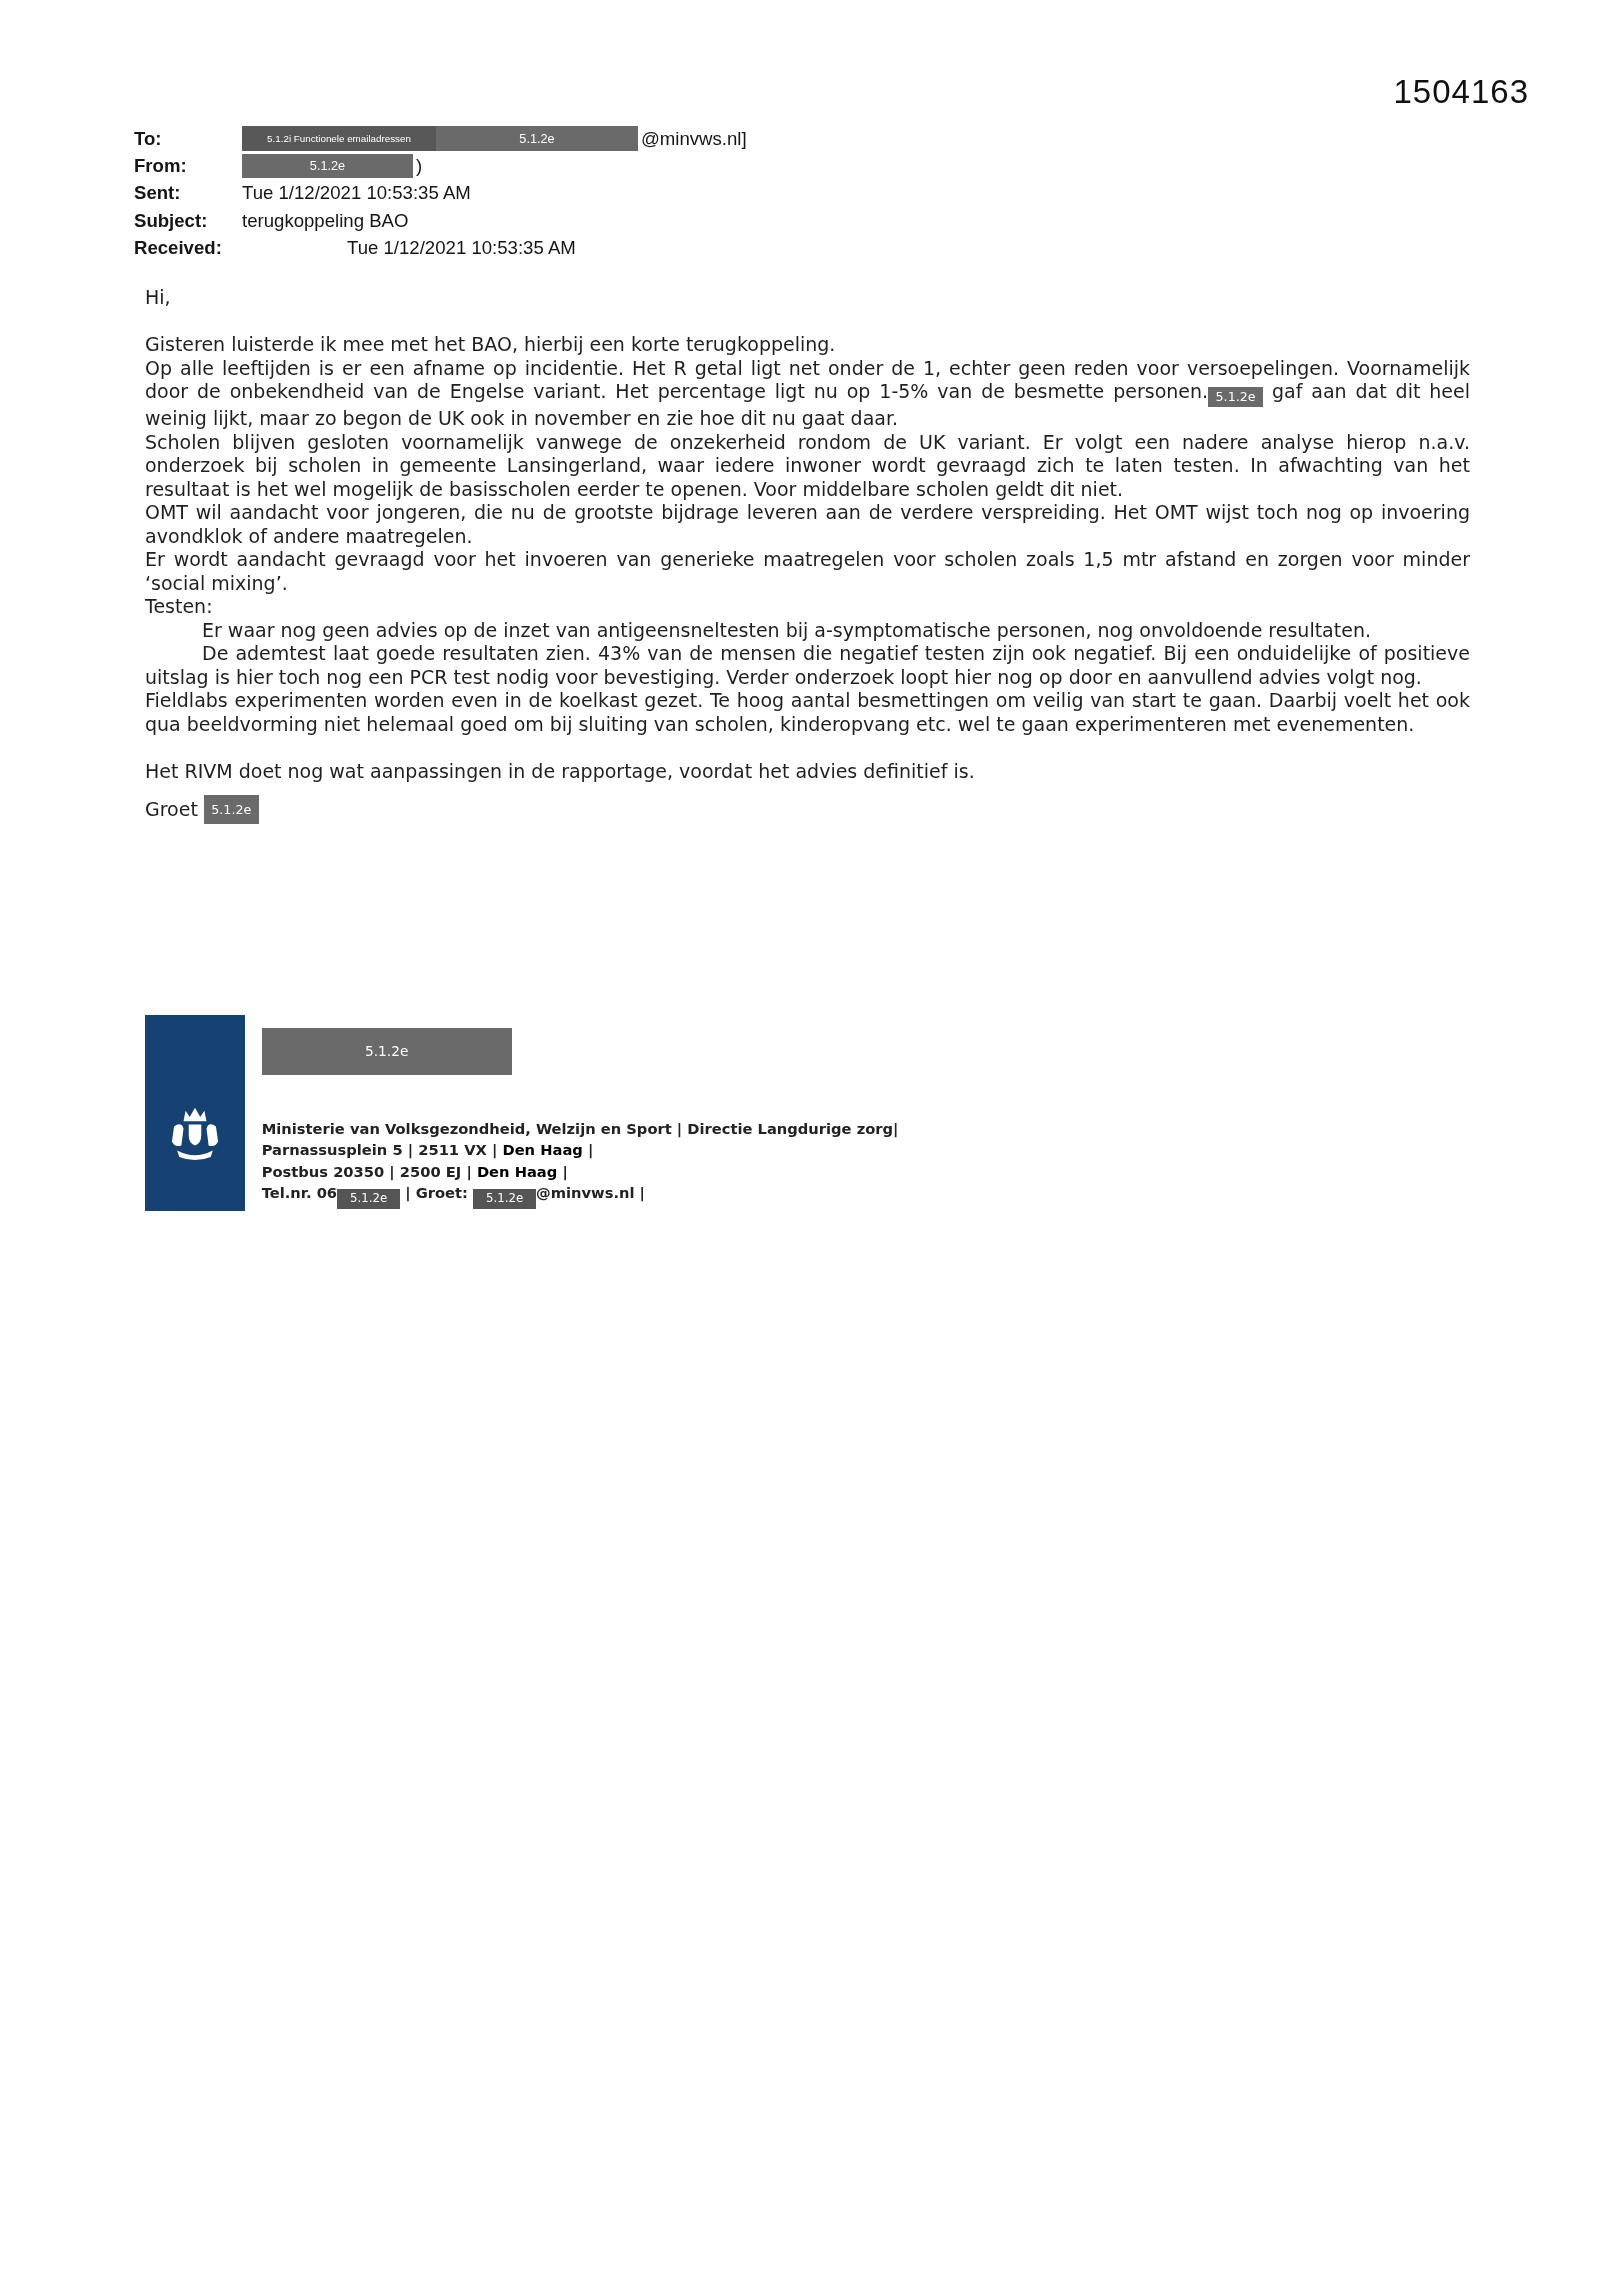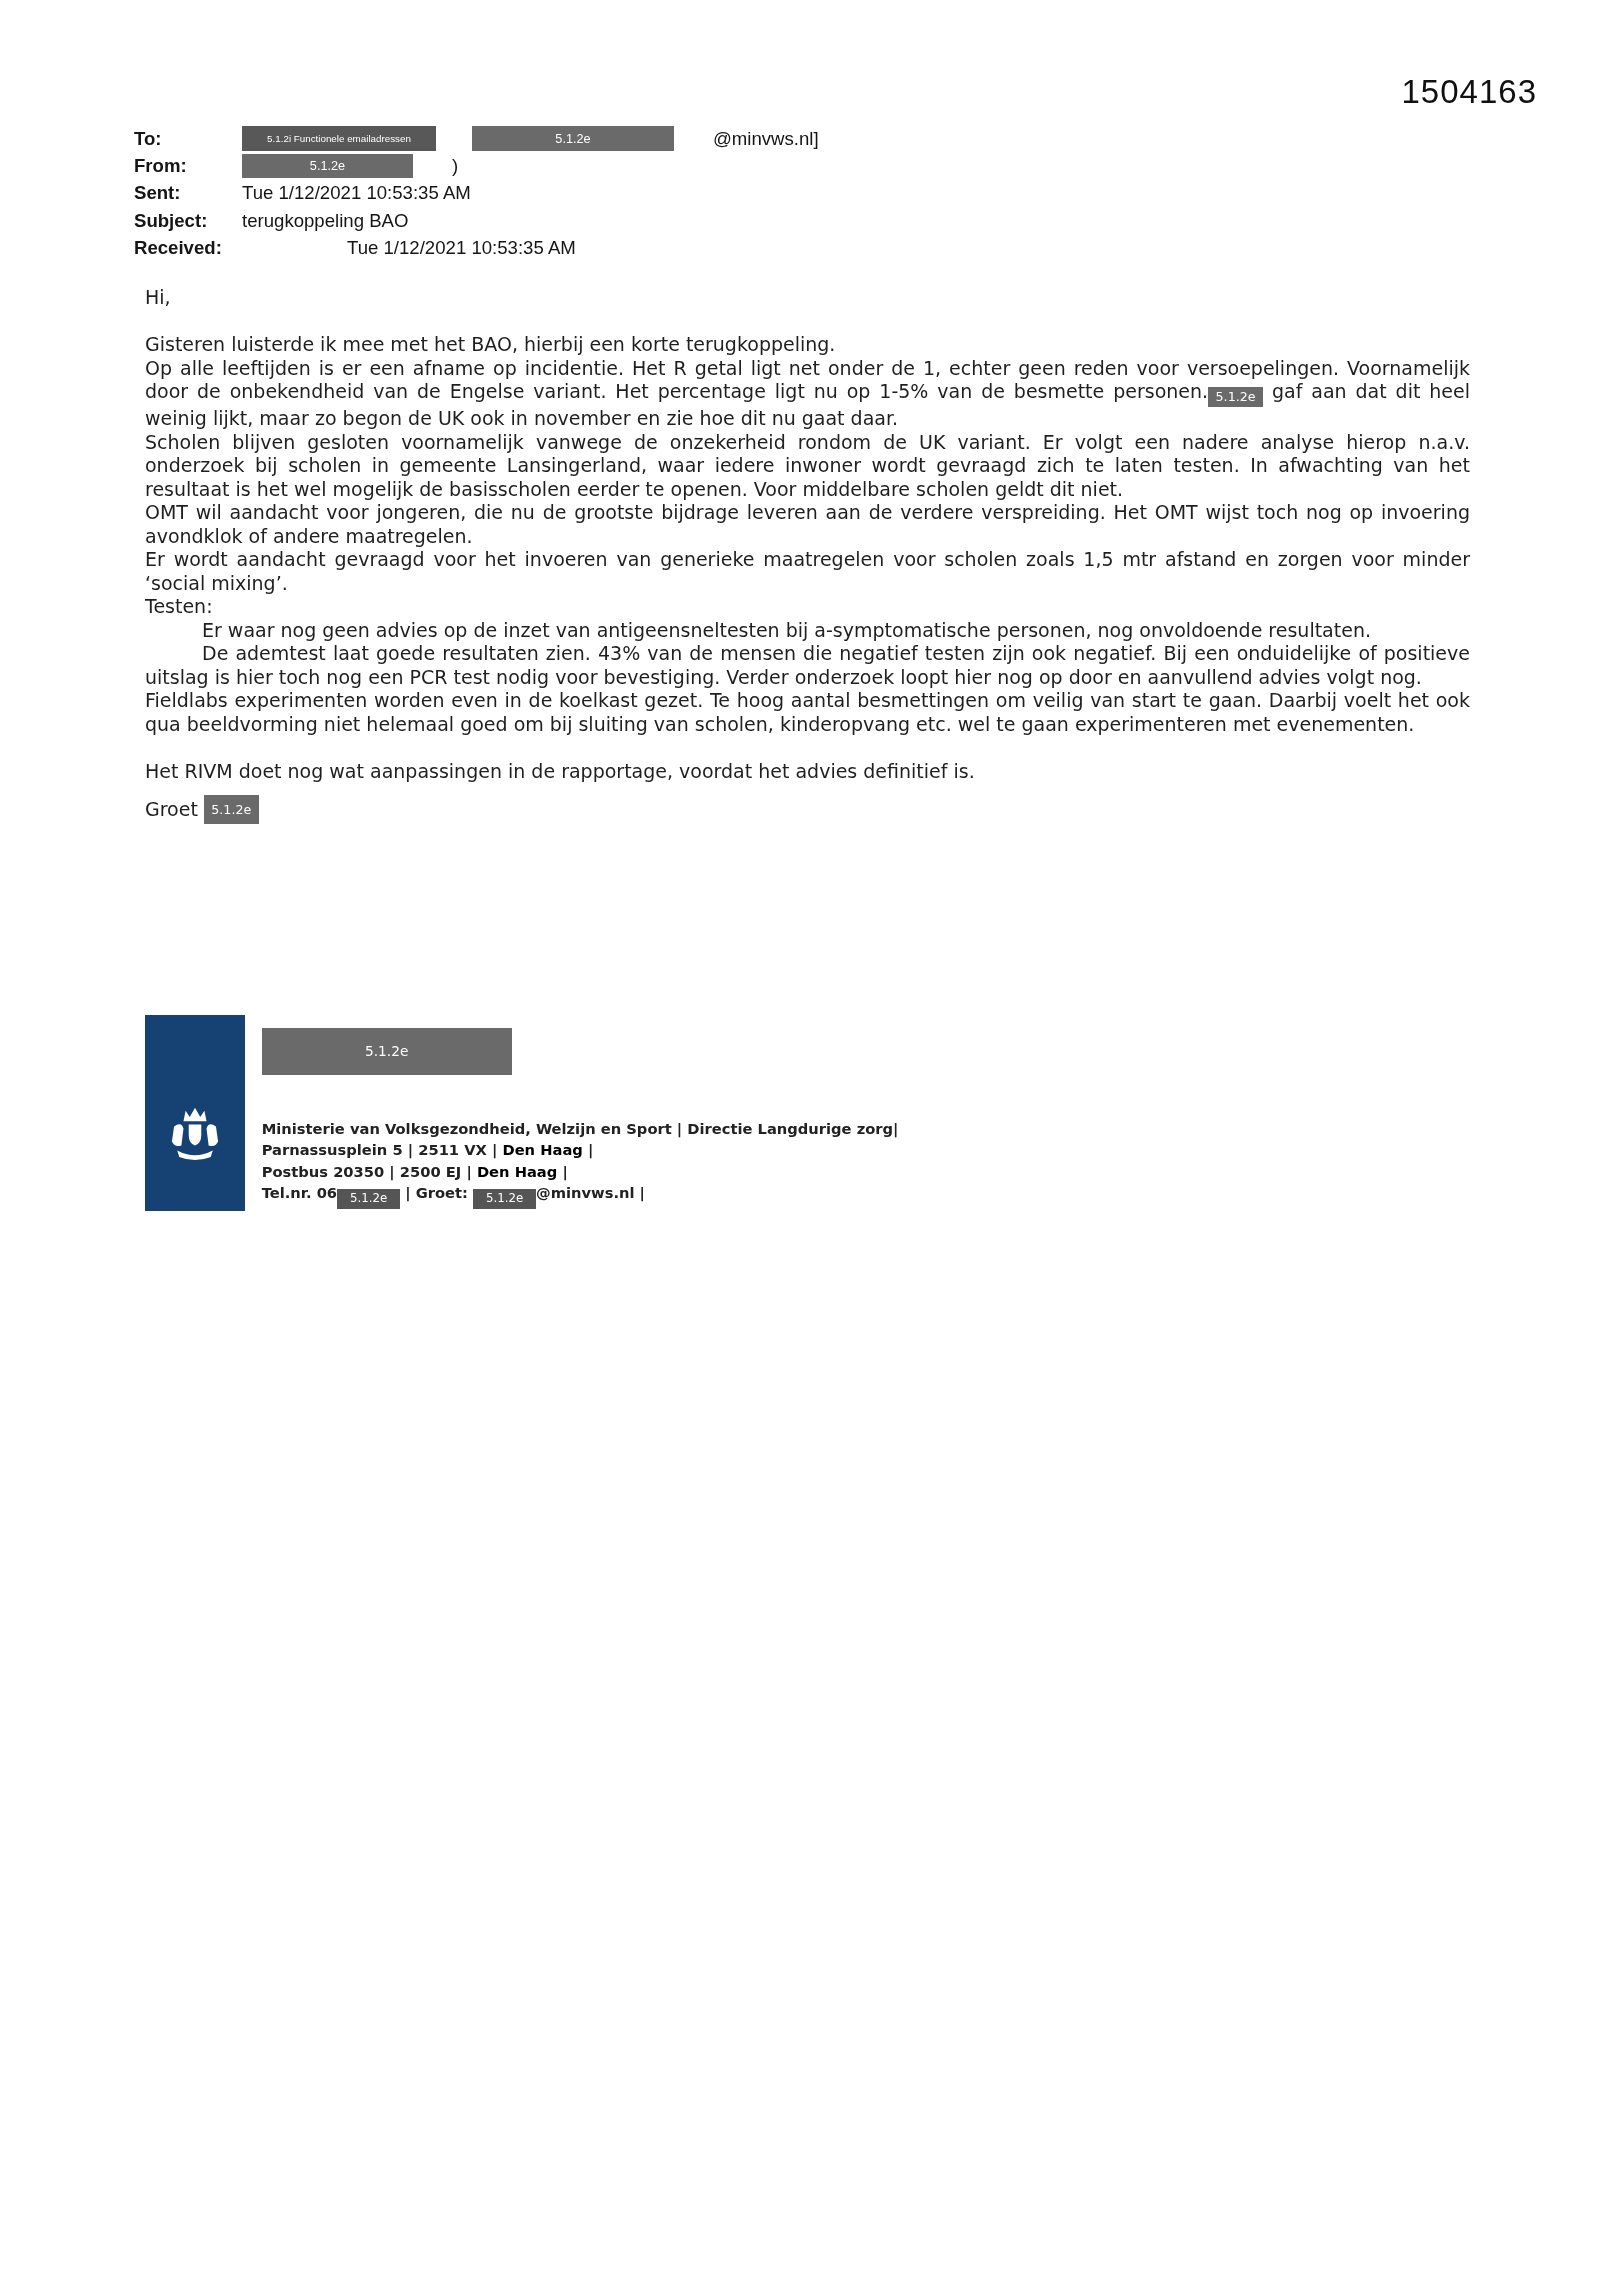--- a/index.html
+++ b/index.html
@@ -1,29 +1,29 @@
 <!DOCTYPE html>
 <html><head>
 <meta charset="utf-8">
 <style>
   * { margin:0; padding:0; box-sizing:border-box; }
   html,body { background:#ffffff; }
   body { width:1621px; height:2292px; position:relative; font-family:"DejaVu Sans", sans-serif; color:#1d1d1d; }
 
   .doc-number {
-    position:absolute; top:73px; right:84px;
+    position:absolute; top:73px; right:92px;
     font-family:"Liberation Sans", sans-serif;
     font-size:33px; color:#101010; letter-spacing:1px;
   }
 
   
   .email-header { position:absolute; left:134px; top:125px; font-family:"Liberation Sans", sans-serif; font-size:18.6px; color:#151515; }
   .hrow { display:flex; align-items:center; min-height:27.4px; }
   .hlabel { font-weight:bold; width:108px; flex:0 0 108px; }
-  .hvalue { display:flex; align-items:center;gap:36px; }
+  .hvalue { display:flex; align-items:center; }
   .received-indent { margin-left:105px; }
 
   .redact { background:#6a6a6a; color:#ffffff; display:inline-flex; align-items:center; justify-content:center; text-align:center; }
   .redact-to-1 { width:194px; height:24.5px; background:#585858; font-size:9.8px; padding:0 3.9px; }
   .redact-to-2 { width:202px; height:24.5px; font-size:12.7px; }
   .redact-from { width:171px; height:23.5px; font-size:12.7px; }
   .after-redact { margin-left:2.9px; }
 
   
   .email-body {

